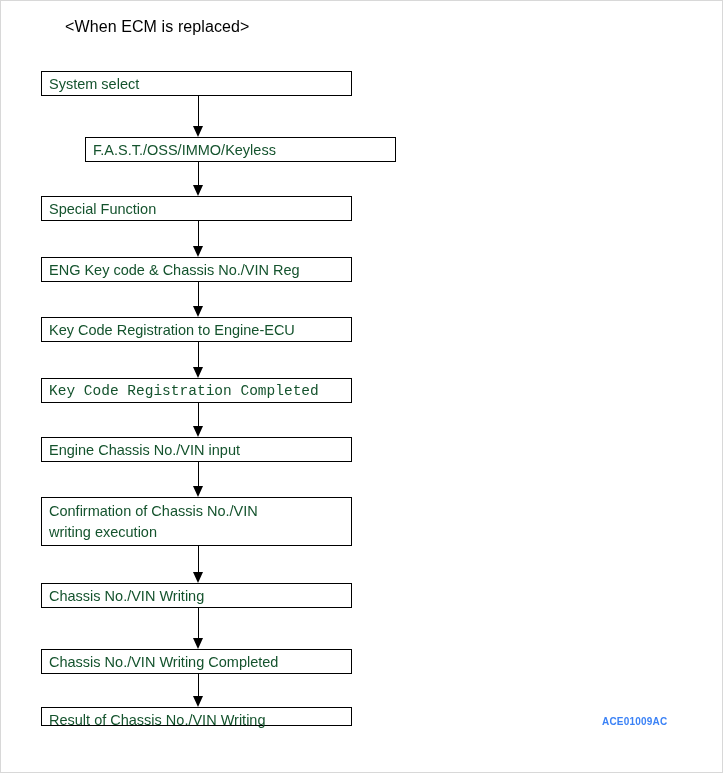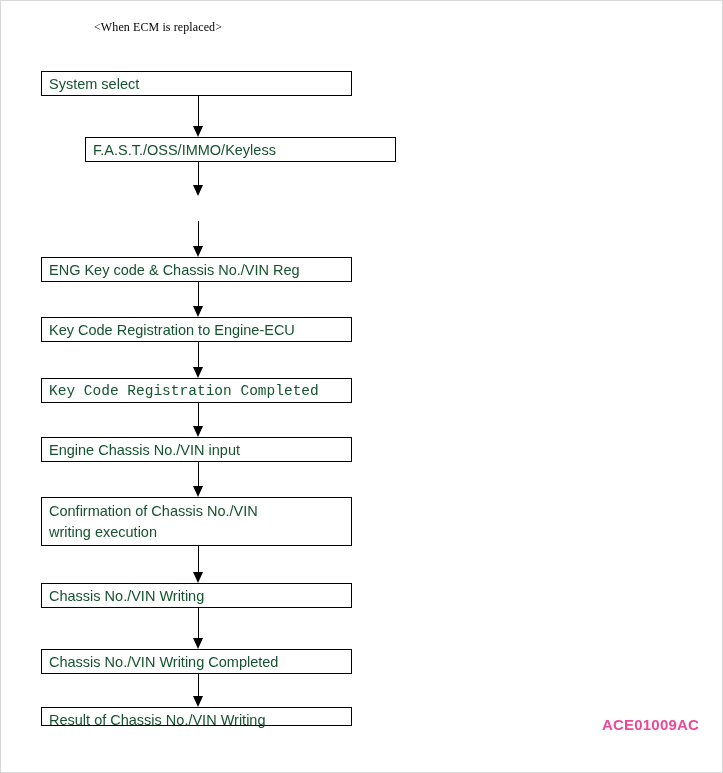--- a/index.html
+++ b/index.html
@@ -13,28 +13,27 @@
     height: 773px;
     background: #ffffff;
     border: 1px solid #d8d8d8;
     box-sizing: border-box;
     overflow: hidden;
     font-family: "Liberation Sans", sans-serif;
     color: #000000;
   }
   #diagram-title {
     position: absolute;
-    left: 93px;
+    left: 64px;
     top: 16px;
-    font-size: 12px;
+    font-size: 16px;
     line-height: 20px;
     letter-spacing: 0.1px;
     white-space: nowrap;
     color: #000000;
-    font-family: Liberation Serif, serif;
   }
   .flow-node {
     position: absolute;
     left: 40px;
     width: 311px;
     box-sizing: border-box;
     border: 1.3px solid #000000;
     background: #ffffff;
     font-size: 14.5px;
     line-height: 21px;
@@ -64,36 +63,37 @@
     width: 0;
     height: 0;
     border-left: 5.5px solid transparent;
     border-right: 5.5px solid transparent;
     border-top: 11px solid #000000;
   }
   #figure-ref {
     position: absolute;
     left: 601px;
     top: 715px;
-    font-size: 15px;
+    font-size: 10px;
     font-weight: bold;
     letter-spacing: 0.2px;
-    color: #ec4899;
+    color: #3b82f6;
     white-space: nowrap;
   }
 </style>
 </head>
 <body>
 
 <div id="page">
 
   <div id="diagram-title">&lt;When ECM is replaced&gt;</div>
 
   <div class="flow-node" id="node-1" style="top: 70px; height: 25px;">System select</div>
   <div class="flow-node" id="node-2" style="top: 136px; height: 25px; margin-left: 44px;">F.A.S.T./OSS/IMMO/Keyless</div>
+  <div class="flow-node" id="node-3" style="top: 195px; height: 25px;">Special Function</div>
   <div class="flow-node" id="node-5" style="top: 316px; height: 25px;">Key Code Registration to Engine-ECU</div>
   <div class="flow-node" id="node-4" style="top: 256px; height: 25px;">ENG Key code &amp; Chassis No./VIN Reg</div>
   <div class="flow-node" id="node-6" style="top: 377px; height: 25px; font-family: Liberation Mono, monospace;">Key Code Registration Completed</div>
   <div class="flow-node two-line" id="node-8" style="top: 496px; height: 49px;">Confirmation of Chassis No./VIN
 writing execution</div>
   <div class="flow-node" id="node-7" style="top: 436px; height: 25px;">Engine Chassis No./VIN input</div>
   <div class="flow-node" id="node-9" style="top: 582px; height: 25px;">Chassis No./VIN Writing</div>
   <div class="flow-node" id="node-10" style="top: 648px; height: 25px;">Chassis No./VIN Writing Completed</div>
   <div class="flow-node" id="node-11" style="top: 706px; height: 19px;">Result of Chassis No./VIN Writing</div>
 

